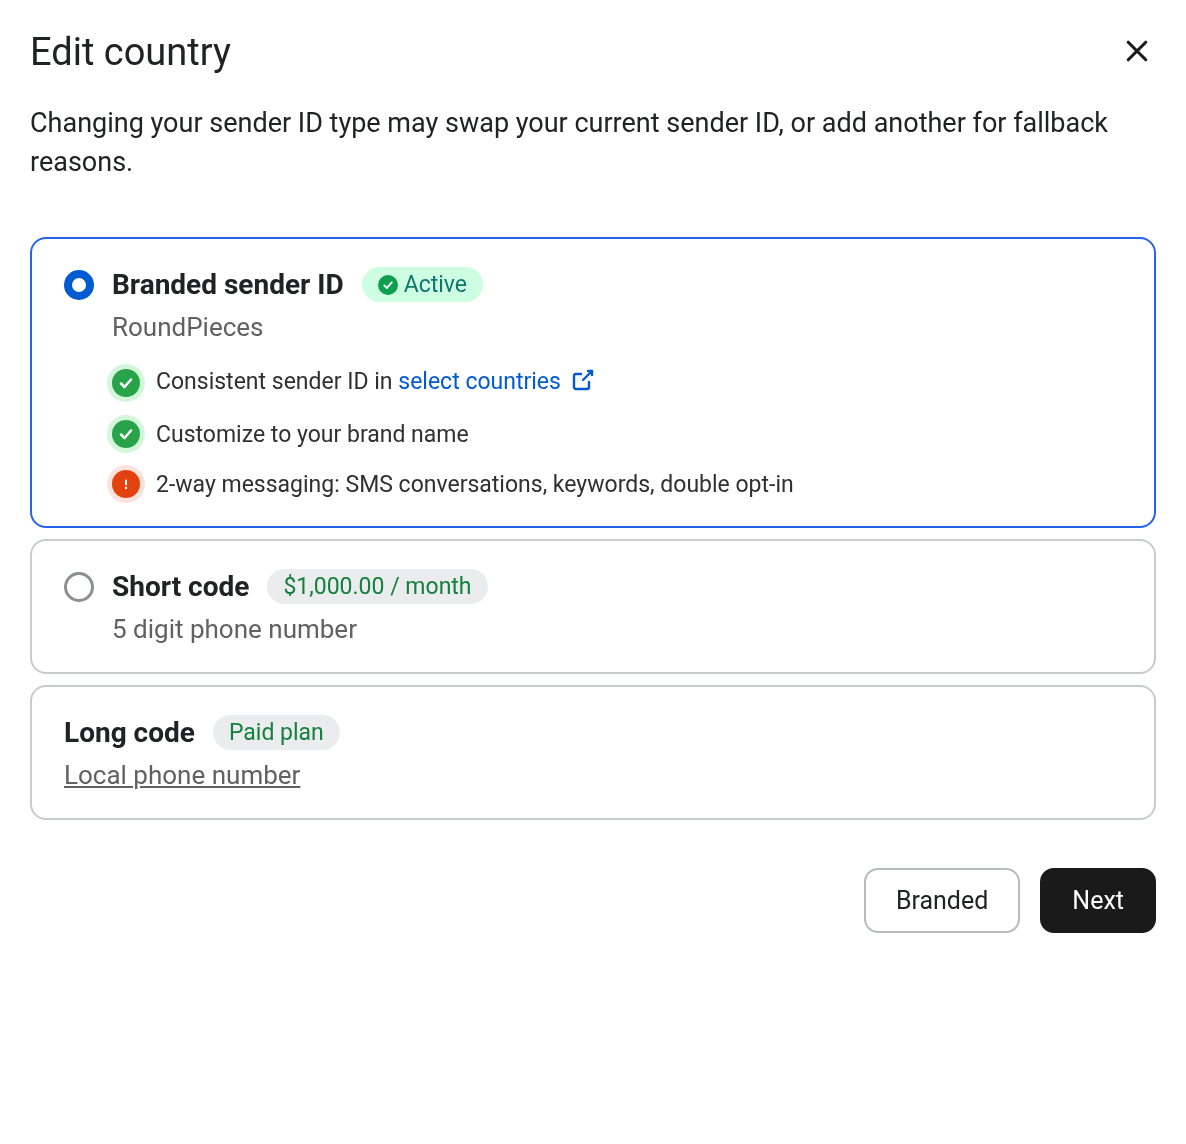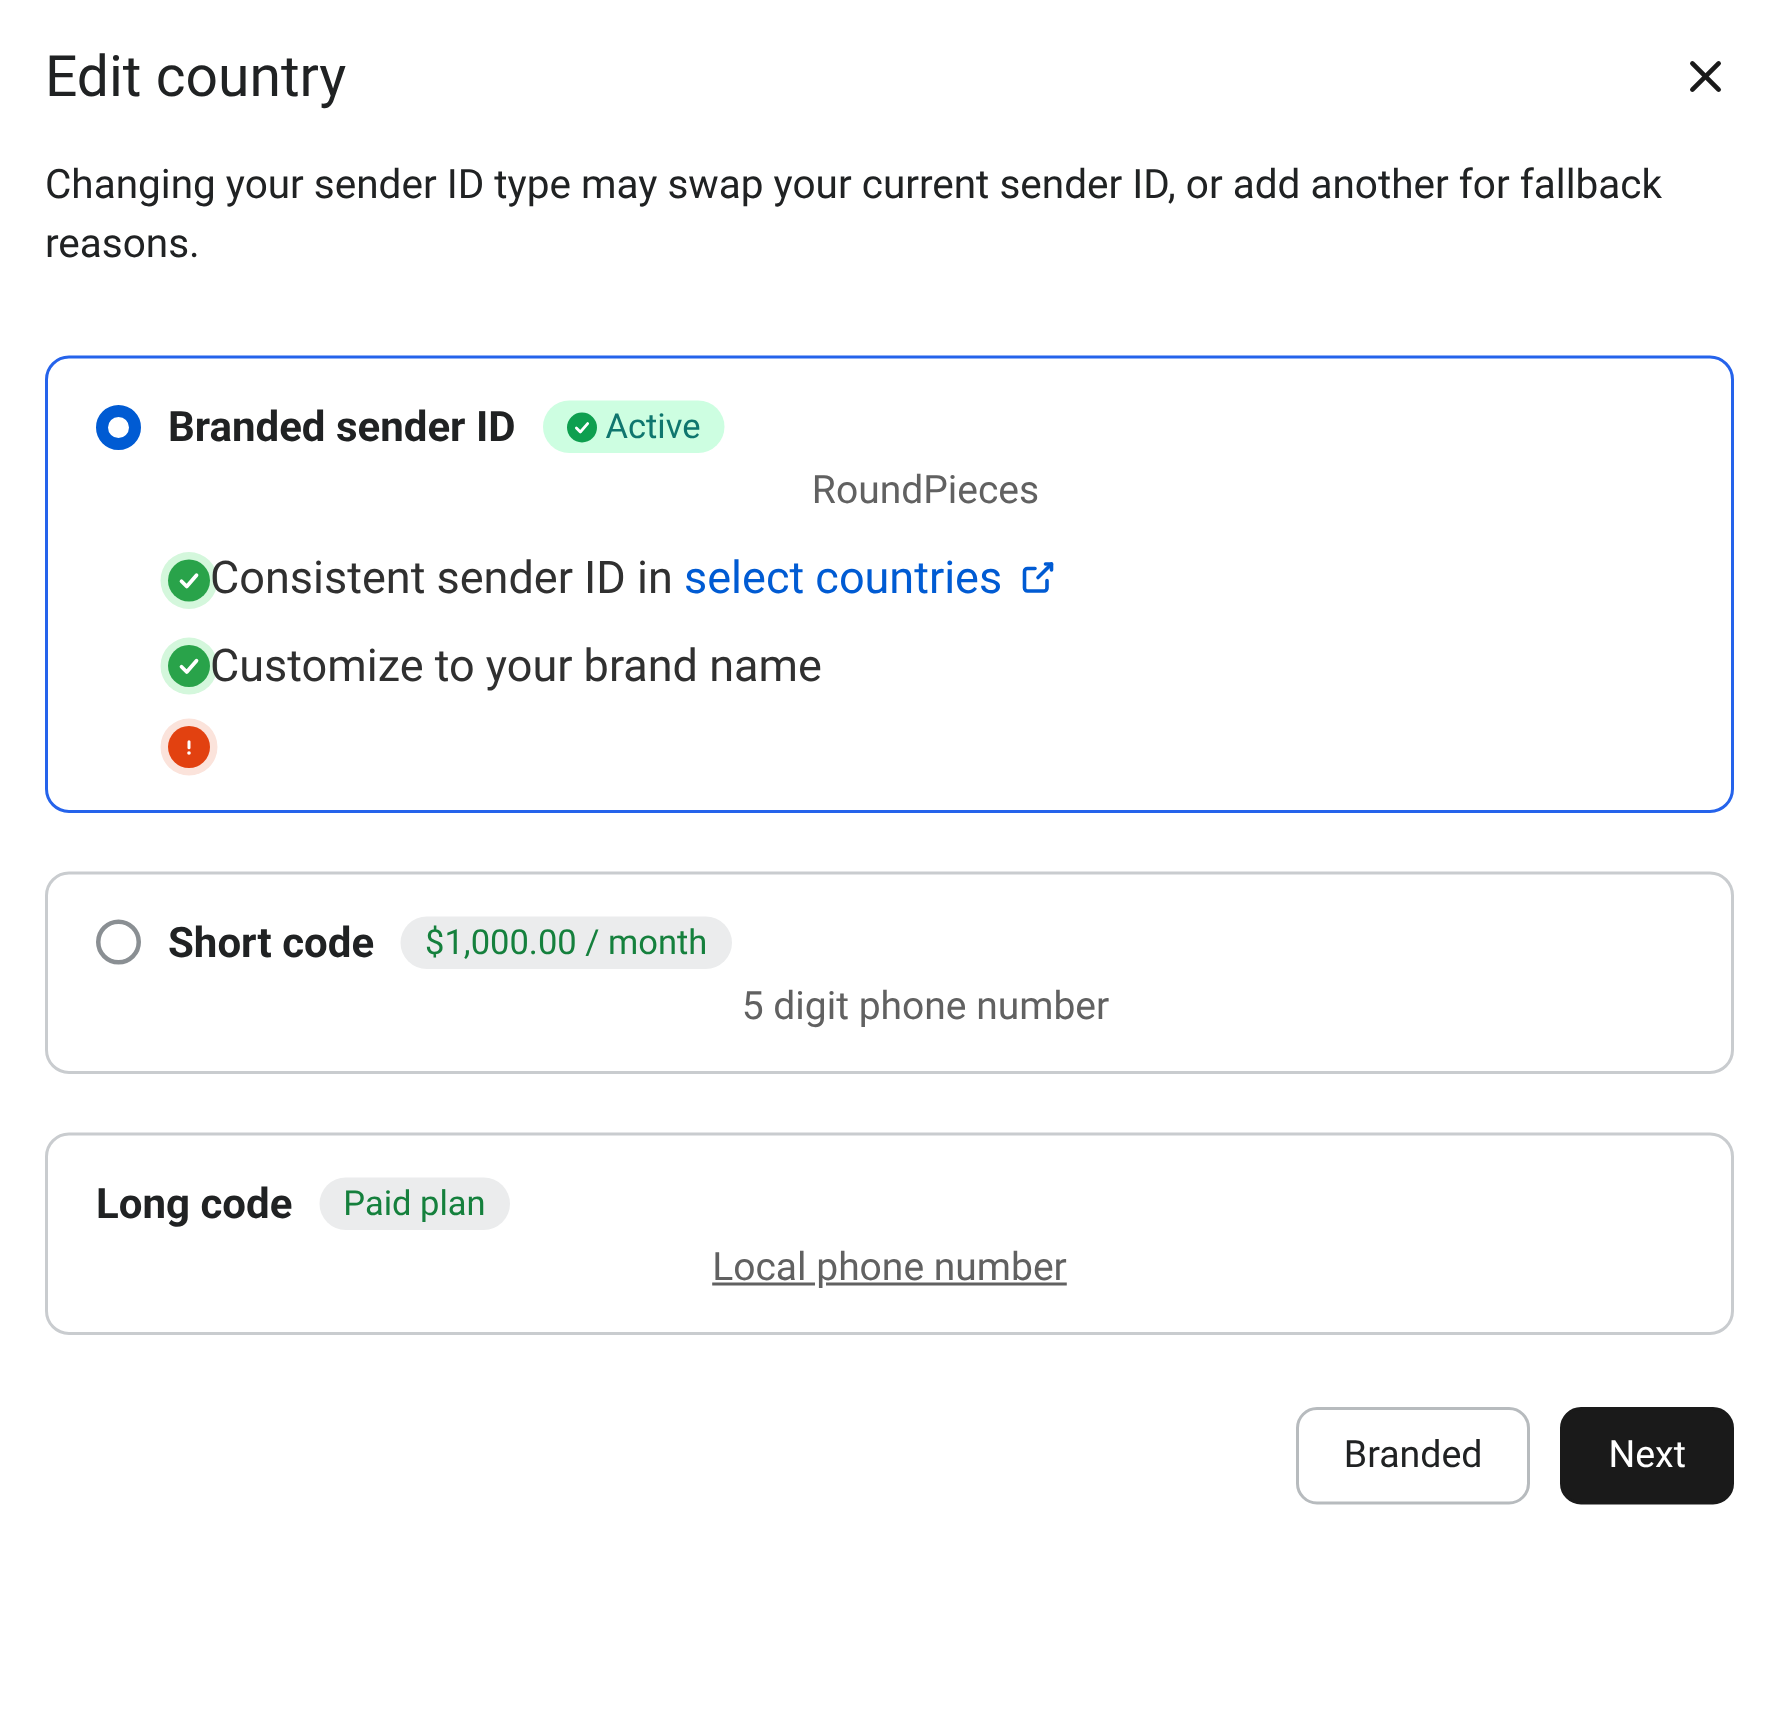--- a/index.html
+++ b/index.html
@@ -41,23 +41,22 @@
       font-size: 27px;
       line-height: 1.45;
       color: #202223;
       margin-bottom: 55px;
       margin-top: 20px;
     }
     .option-card {
       border: 2px solid #c9cccf;
       border-radius: 16px;
       padding: 28px 32px;
-      margin-bottom: 39px;
+      margin-bottom: 11px;
       cursor: pointer;
-      text-align: center;
     }
     .option-card.selected {
       border-color: #2563eb;
     }
     .option-header {
       display: flex;
       align-items: center;
       gap: 18px;
     }
     .radio {
@@ -115,22 +114,23 @@
       margin-left: 0;
       text-decoration: underline;
     }
     .features {
       margin-top: 26px;
       margin-left: 48px;
     }
     .feature {
       display: flex;
       align-items: center;
+      gap: 16px;
       margin-bottom: 22px;
-      font-size: 30px;
+      font-size: 23px;
       color: #303030;
     }
     .feature:last-child {
       margin-bottom: 0;
     }
     .feature-icon {
       width: 28px;
       height: 28px;
       border-radius: 50%;
       display: flex;
@@ -247,20 +247,21 @@
       </span>
       <span>Customize to your brand name</span>
     </div>
     <div class="feature">
       <span class="feature-icon error">
         <svg viewBox="0 0 16 16" fill="#fff">
           <rect x="7" y="3.5" width="2" height="6" rx="1"></rect>
           <circle cx="8" cy="12" r="1.2"></circle>
         </svg>
       </span>
+      <span>2-way messaging: SMS conversations, keywords, double opt-in</span>
     </div>
   </div>
 </div>
 
 <div class="option-card">
   <div class="option-header">
     <span class="radio"></span>
     <span class="option-title">Short code</span>
     <span class="badge badge-gray">$1,000.00 / month</span>
   </div>

